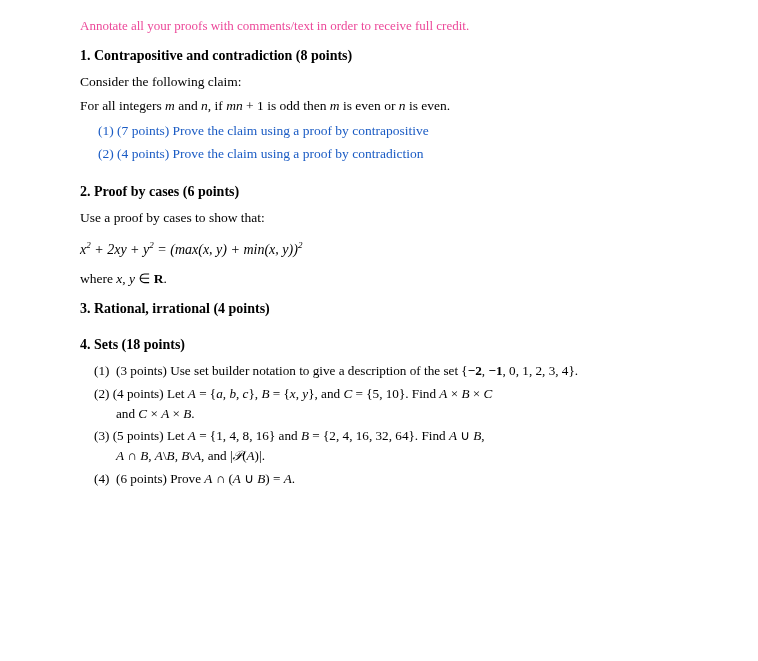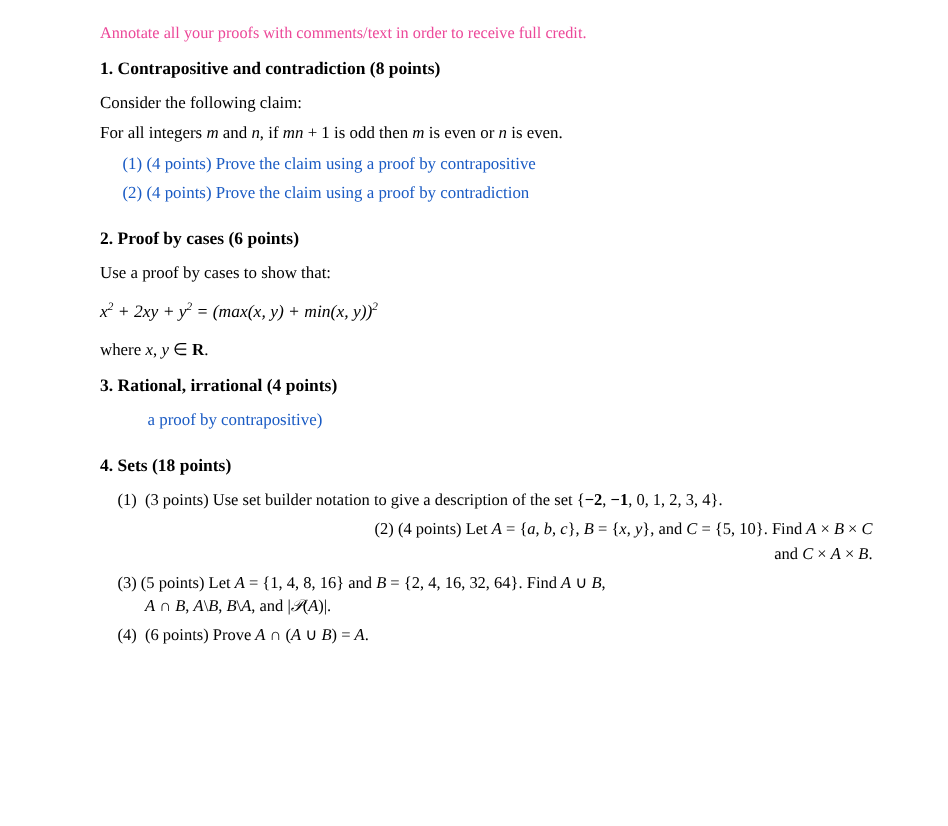--- a/index.html
+++ b/index.html
@@ -95,58 +95,55 @@
 <p class="annotation-note">Annotate all your proofs with comments/text in order to receive full credit.</p>
 
 <p class="section-title">1. Contrapositive and contradiction (8 points)</p>
 
 <p class="normal-text">Consider the following claim:</p>
 <p class="normal-text">
   For all integers <em class="math">m</em> and <em class="math">n</em>, if <em class="math">mn</em> + 1 is odd then <em class="math">m</em> is even or <em class="math">n</em> is even.
 </p>
 
 <p class="sub-item">
-  (1) (4 points) Prove the claim using a proof by contrapositive
+  (1) (7 points) Prove the claim using a proof by contrapositive
 </p>
 <p class="sub-item">
   (2) (4 points) Prove the claim using a proof by contradiction
 </p>
 
 <p class="section-title section-gap">2. Proof by cases (6 points)</p>
 
 <p class="normal-text">Use a proof by cases to show that:</p>
 
 <div class="math-display">
   <em>x</em><sup>2</sup> + 2<em>xy</em> + <em>y</em><sup>2</sup> = (max(<em>x</em>, <em>y</em>) + min(<em>x</em>, <em>y</em>))<sup>2</sup>
 </div>
 
 <p class="where-text">
   where <em class="math">x</em>, <em class="math">y</em> ∈ <strong>R</strong>.
 </p>
 
 <p class="section-title">3. Rational, irrational (4 points)</p>
 
 <div style="margin-left: 18px;">
-  <p class="blue-text" style="font-size:13.5px; line-height:1.5; margin-left: 20px;">
-    a proof by contrapositive)
-  </p>
 </div>
 
 <p class="section-title section-gap">4. Sets (18 points)</p>
 
 <div style="margin-left: 14px;">
 
   <div class="sets-item">
     <span class="item-num">(1)</span>
     <span class="item-content">
       (3 points) Use set builder notation to give a description of the set {<strong>−2</strong>, <strong>−1</strong>, 0, 1, 2, 3, 4}.
     </span>
   </div>
 
-  <div style="margin-bottom: 3px; font-size: 13.2px; line-height: 1.5; text-align: right;">
+  <div style="margin-bottom: 3px; font-size: 13.2px; line-height: 1.5;">
     <span>(2)</span>
     <span>
       (4 points) Let <em>A</em> = {<em>a</em>, <em>b</em>, <em>c</em>}, <em>B</em> = {<em>x</em>, <em>y</em>}, and <em>C</em> = {5, 10}. Find <em>A</em> × <em>B</em> × <em>C</em>
     </span>
     <br>
     <span style="margin-left: 22px;">
       and <em>C</em> × <em>A</em> × <em>B</em>.
     </span>
   </div>
 

